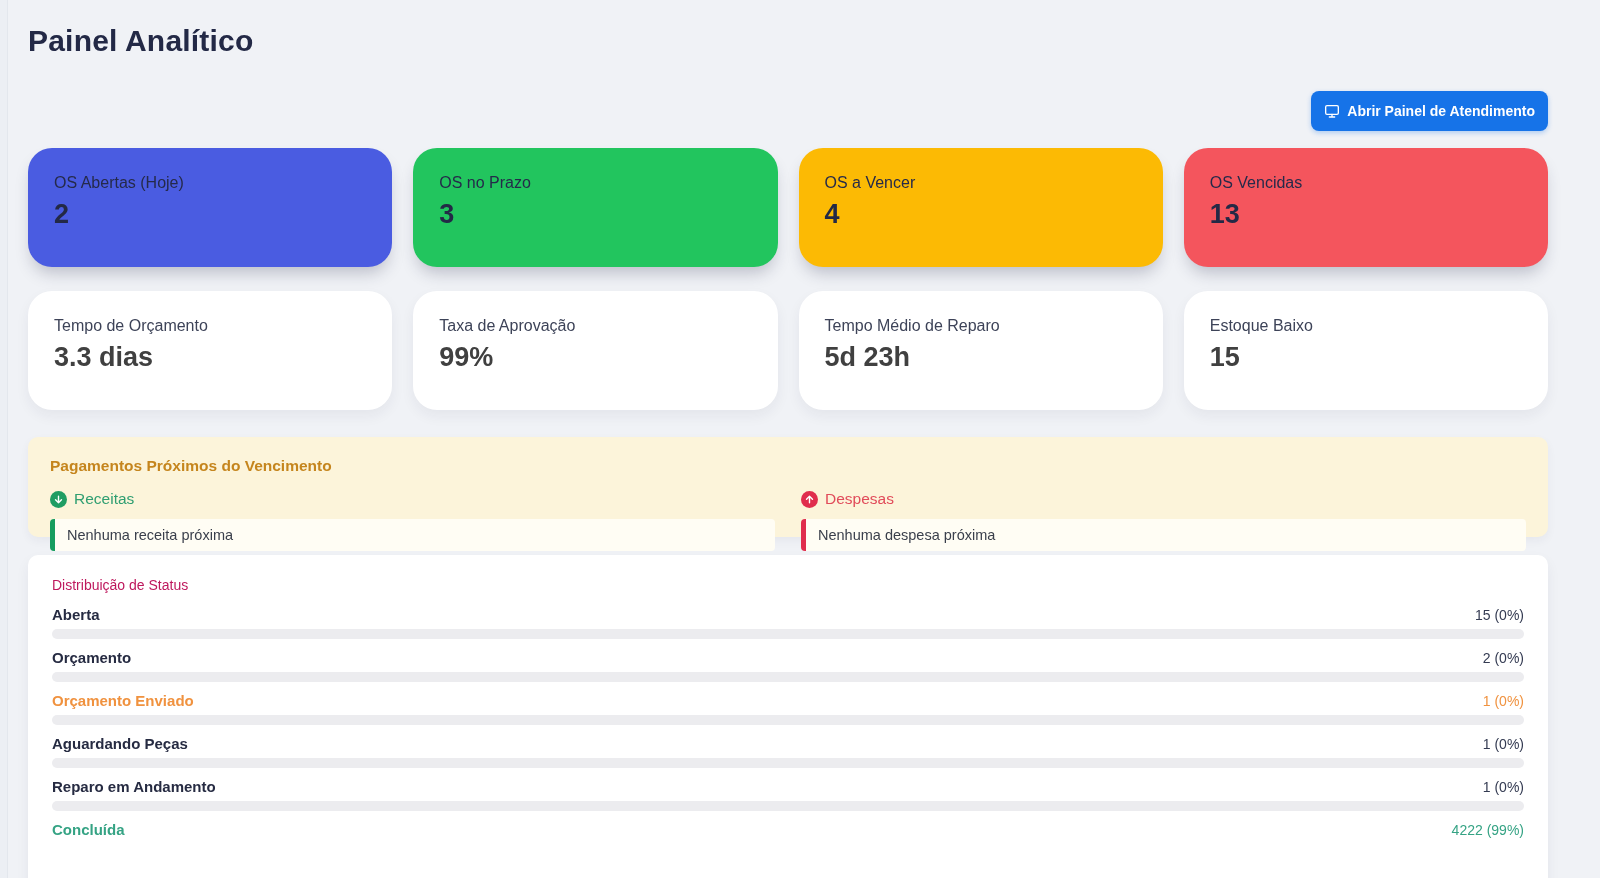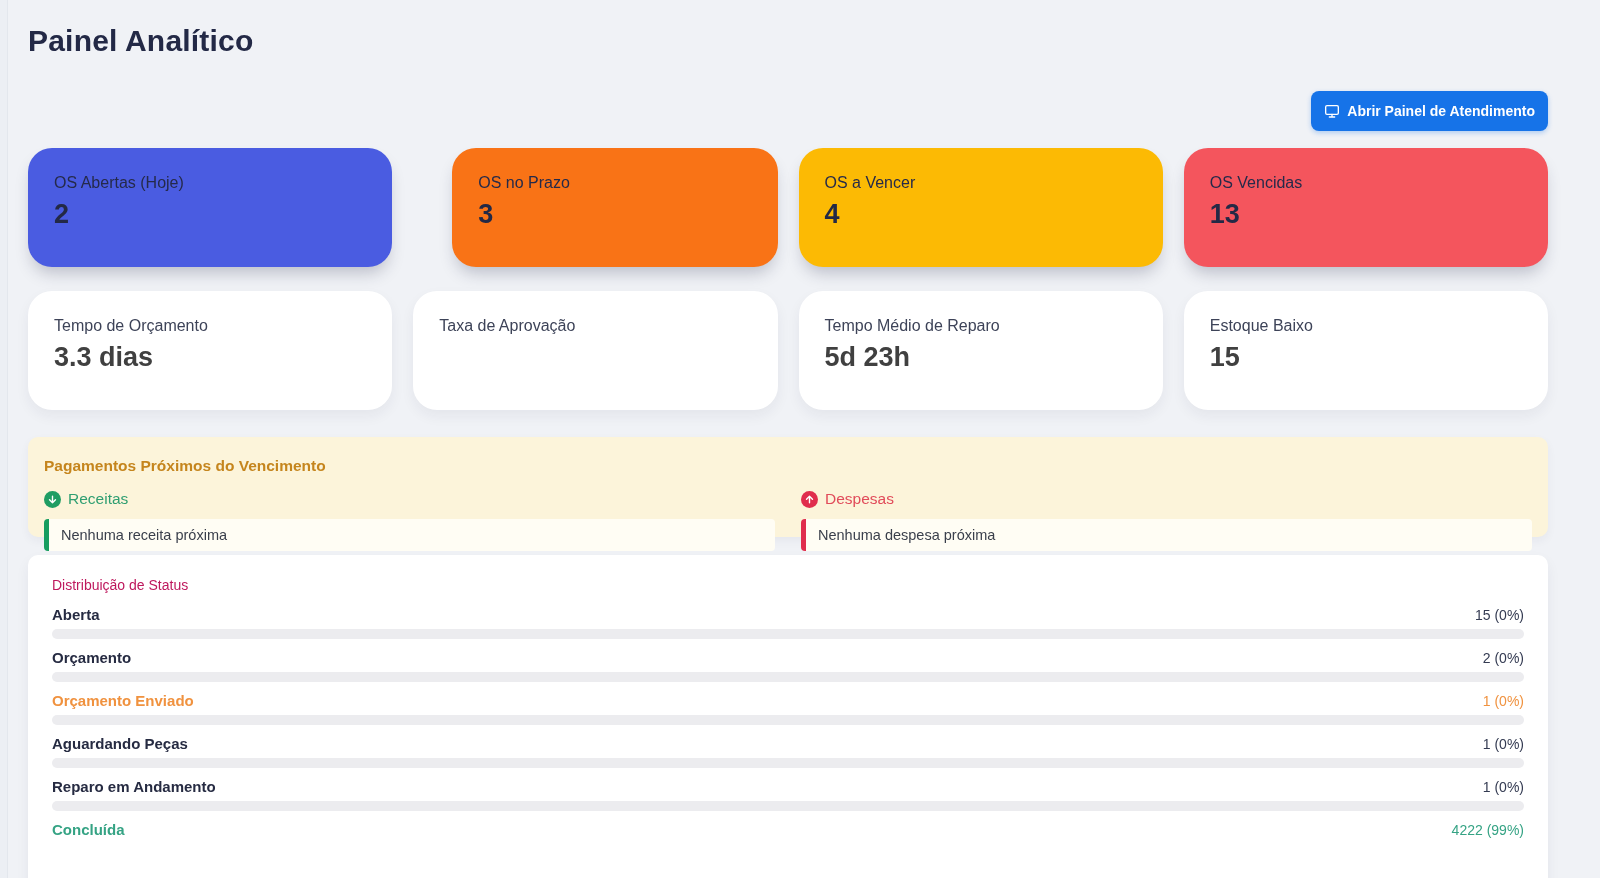--- a/index.html
+++ b/index.html
@@ -55,21 +55,21 @@
     background: #ffffff;
     box-shadow: 0 6px 14px rgba(35,41,70,0.06);
   }
   .metric-label { font-size: 16px; font-weight: 400; color: #3d4358; }
   .metric-value { margin-top: 7px; font-size: 27px; font-weight: 800; color: #404040; }
 
   .payments-panel {
     margin-top: 27px;
     background: #fcf4da;
     border-radius: 10px;
-    padding: 20px 16px;
+    padding: 20px 22px;
     height: 100px;
     box-shadow: 0 4px 10px rgba(35,41,70,0.05);
   }
   .payments-title { font-size: 15.5px; font-weight: 700; color: #c5851d; }
   .payments-cols { display: grid; grid-template-columns: 1fr 1fr; gap: 26px; margin-top: 15px; }
   .pay-col-head { display: flex; align-items: center; gap: 7px; font-size: 15.5px; font-weight: 500; }
   .pay-col-head.receitas { color: #2f9e71; }
   .pay-col-head.despesas { color: #e14b5a; }
   .circle-icon {
     width: 17px; height: 17px; border-radius: 50%;
@@ -132,41 +132,42 @@
       </span>
       <span>Abrir Painel de Atendimento</span>
     </button>
   </div>
 
   <div class="grid4 kpi-grid">
     <div class="card kpi-card" style="background: rgb(74, 92, 225);">
       <div class="kpi-label">OS Abertas (Hoje)</div>
       <div class="kpi-value">2</div>
     </div>
-    <div class="card kpi-card" style="background: #f97316; margin-left: 39px;">
+    <div class="card kpi-card" style="background: #22c55e;">
       <div class="kpi-label">OS no Prazo</div>
       <div class="kpi-value">3</div>
     </div>
     <div class="card kpi-card" style="background: rgb(252, 186, 4);">
       <div class="kpi-label">OS a Vencer</div>
       <div class="kpi-value">4</div>
     </div>
     <div class="card kpi-card" style="background: rgb(244, 85, 93);">
       <div class="kpi-label">OS Vencidas</div>
       <div class="kpi-value">13</div>
     </div>
   </div>
 
   <div class="grid4 metric-grid">
     <div class="card metric-card">
       <div class="metric-label">Tempo de Orçamento</div>
       <div class="metric-value">3.3 dias</div>
     </div>
     <div class="card metric-card">
       <div class="metric-label">Taxa de Aprovação</div>
+      <div class="metric-value">99%</div>
     </div>
     <div class="card metric-card">
       <div class="metric-label">Tempo Médio de Reparo</div>
       <div class="metric-value">5d 23h</div>
     </div>
     <div class="card metric-card">
       <div class="metric-label">Estoque Baixo</div>
       <div class="metric-value">15</div>
     </div>
   </div>

